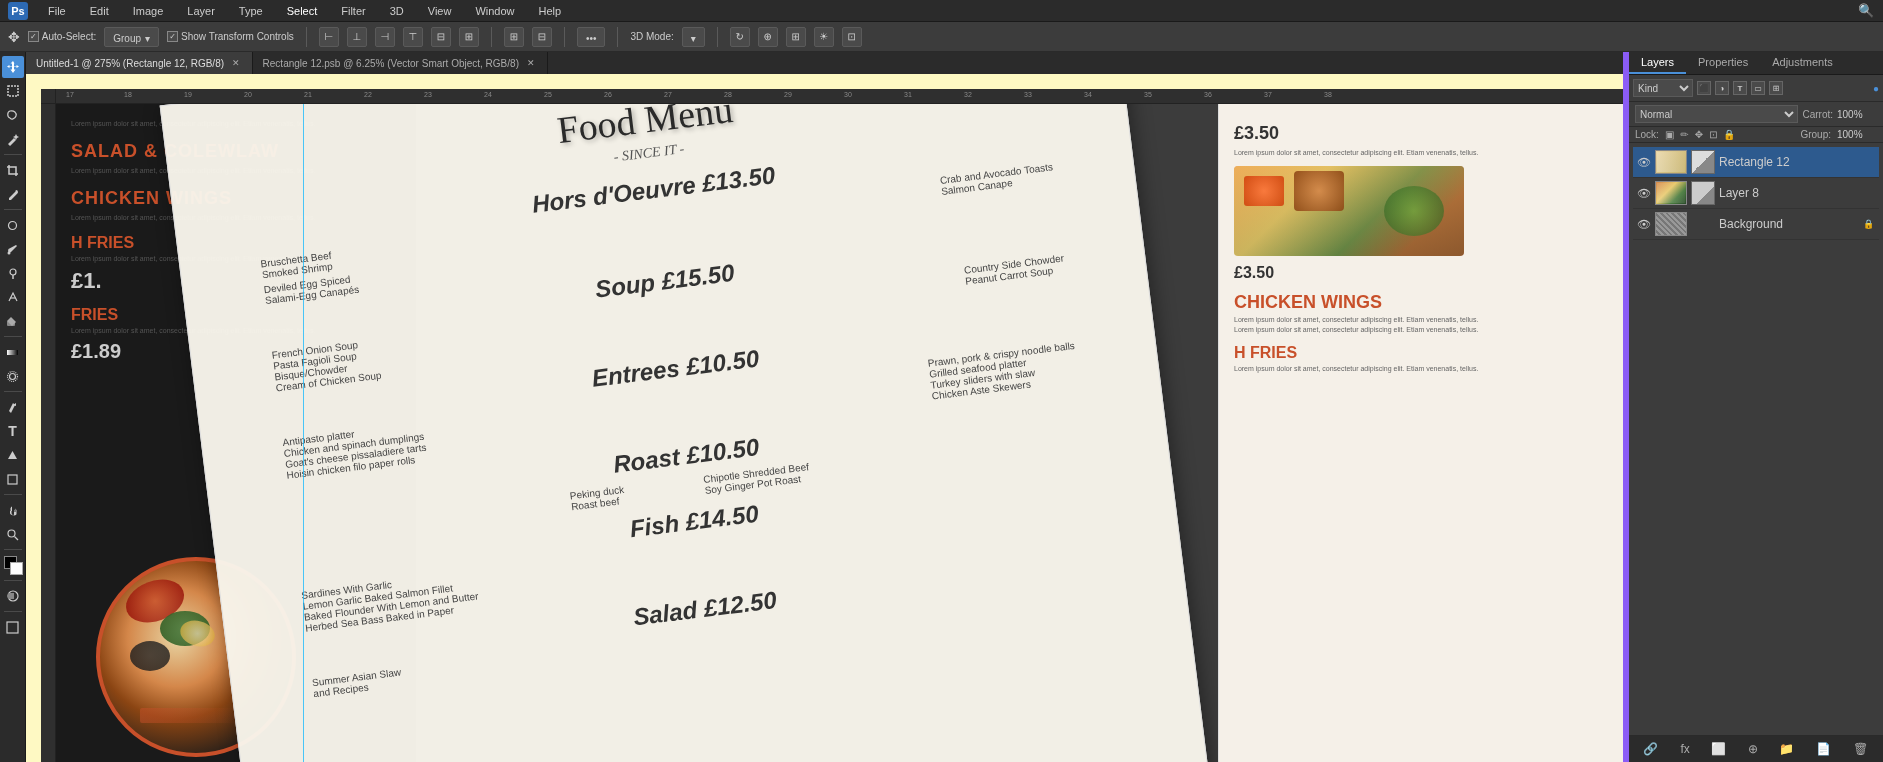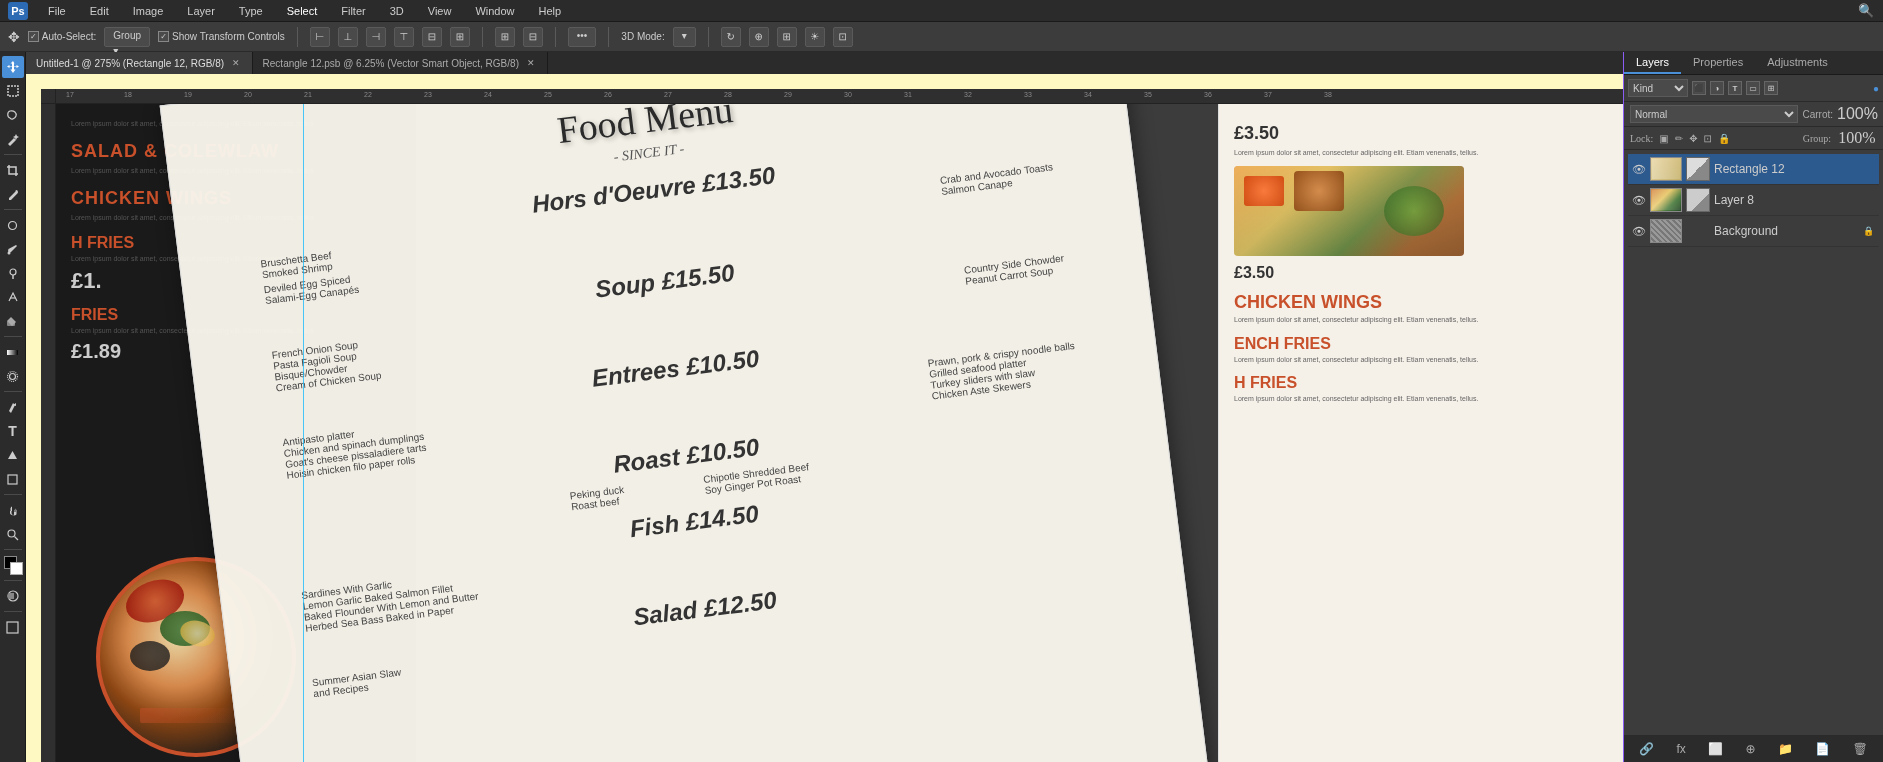--- a/index.html
+++ b/index.html
@@ -20,21 +20,21 @@
     
     #options-bar {
       height: 30px;
       background: #3c3c3c;
       border-bottom: 1px solid #2a2a2a;
       display: flex;
       align-items: center;
       padding: 0 8px;
       gap: 8px;
     }
-    .options-btn { background: #4a4a4a; border: 1px solid #5a5a5a; color: #ccc; padding: 2px 8px; border-radius: 2px; font-size: 10px; cursor: pointer; height: 20px; display: flex; align-items: flex-start; gap: 4px; flex-direction: column; }
+    .options-btn { background: #4a4a4a; border: 1px solid #5a5a5a; color: #ccc; padding: 2px 8px; border-radius: 2px; font-size: 10px; cursor: pointer; height: 20px; display: flex; align-items: flex-end; gap: 4px; }
     .options-sep { width: 1px; height: 20px; background: #5a5a5a; margin: 0 4px; }
     .options-icon-btn { width: 20px; height: 20px; background: #4a4a4a; border: 1px solid #5a5a5a; border-radius: 2px; display: flex; align-items: center; justify-content: center; cursor: pointer; font-size: 10px; color: #ccc; }
 
     
     #main-layout {
       display: flex;
       height: calc(762px - 52px);
     }
 
     
@@ -100,21 +100,21 @@
       right: 0;
       bottom: 0;
       overflow: hidden;
       background: #3c3c3c;
     }
 
     
     #right-panel {
       width: 260px;
       background: #3c3c3c;
-      border-left: 1px solid #8b5cf6;
+      border-left: 6px solid #8b5cf6;
       display: flex;
       flex-direction: column;
     }
 
     #panel-tabs {
       display: flex;
       background: #2b2b2b;
       border-bottom: 1px solid #1a1a1a;
     }
     .panel-tab {
@@ -154,32 +154,31 @@
     }
     .blend-select {
       background: #4a4a4a;
       border: 1px solid #5a5a5a;
       color: #ccc;
       font-size: 10px;
       height: 18px;
       flex: 1;
     }
     .opacity-label { font-size: 10px; color: #aaa; }
-    .opacity-value { font-size: 16px; color: #ccc; width: 40px; text-align: center; }
+    .opacity-value { font-size: 10px; color: #ccc; width: 40px; text-align: left; }
 
     
     .lock-row {
       display: flex;
       align-items: center;
       gap: 6px;
       padding: 2px 6px;
       border-bottom: 1px solid #2a2a2a;
       font-size: 10px;
       color: #aaa;
-      font-family: Liberation Serif, serif;
     }
     .lock-icon-btn { font-size: 10px; cursor: pointer; color: #aaa; }
 
     
     .layer-item {
       display: flex;
       align-items: center;
       gap: 4px;
       padding: 3px 4px;
       cursor: pointer;
@@ -590,21 +589,20 @@
               <div style="position:absolute;top:10px;left:10px;width:40px;height:30px;background:radial-gradient(circle,#ff6b35,#cc3300);border-radius:3px;opacity:0.8;"></div>
               <div style="position:absolute;top:5px;left:60px;width:50px;height:40px;background:radial-gradient(circle,#d4874a,#8B4513);border-radius:4px;opacity:0.9;"></div>
               <div style="position:absolute;top:20px;right:20px;width:60px;height:50px;background:radial-gradient(circle,#6aaa3c,#2d5a20);border-radius:50%;opacity:0.7;"></div>
             </div>
 
             <div style="font-size:16px;color:#333;font-weight:bold;margin:2px 0;">£3.50</div>
 
             <div style="color:#c8502a;font-size:18px;font-weight:900;text-transform:uppercase;margin:10px 0 2px;">CHICKEN WINGS</div>
             <div style="font-size:7px;color:#666;line-height:1.4;">Lorem ipsum dolor sit amet, consectetur adipiscing elit. Etiam venenatis, tellus.</div>
 
-            <div style="color:#c8502a;font-size:16px;font-weight:900;text-transform:uppercase;margin:10px 0 2px;">ENCH FRIES</div>
             <div style="font-size:7px;color:#666;line-height:1.4;">Lorem ipsum dolor sit amet, consectetur adipiscing elit. Etiam venenatis, tellus.</div>
 
             <div style="color:#c8502a;font-size:16px;font-weight:900;text-transform:uppercase;margin:10px 0 2px;">H FRIES</div>
             <div style="font-size:7px;color:#666;line-height:1.4;">Lorem ipsum dolor sit amet, consectetur adipiscing elit. Etiam venenatis, tellus.</div>
           </div>
 
         </div>
 
       </div>
     </div>

